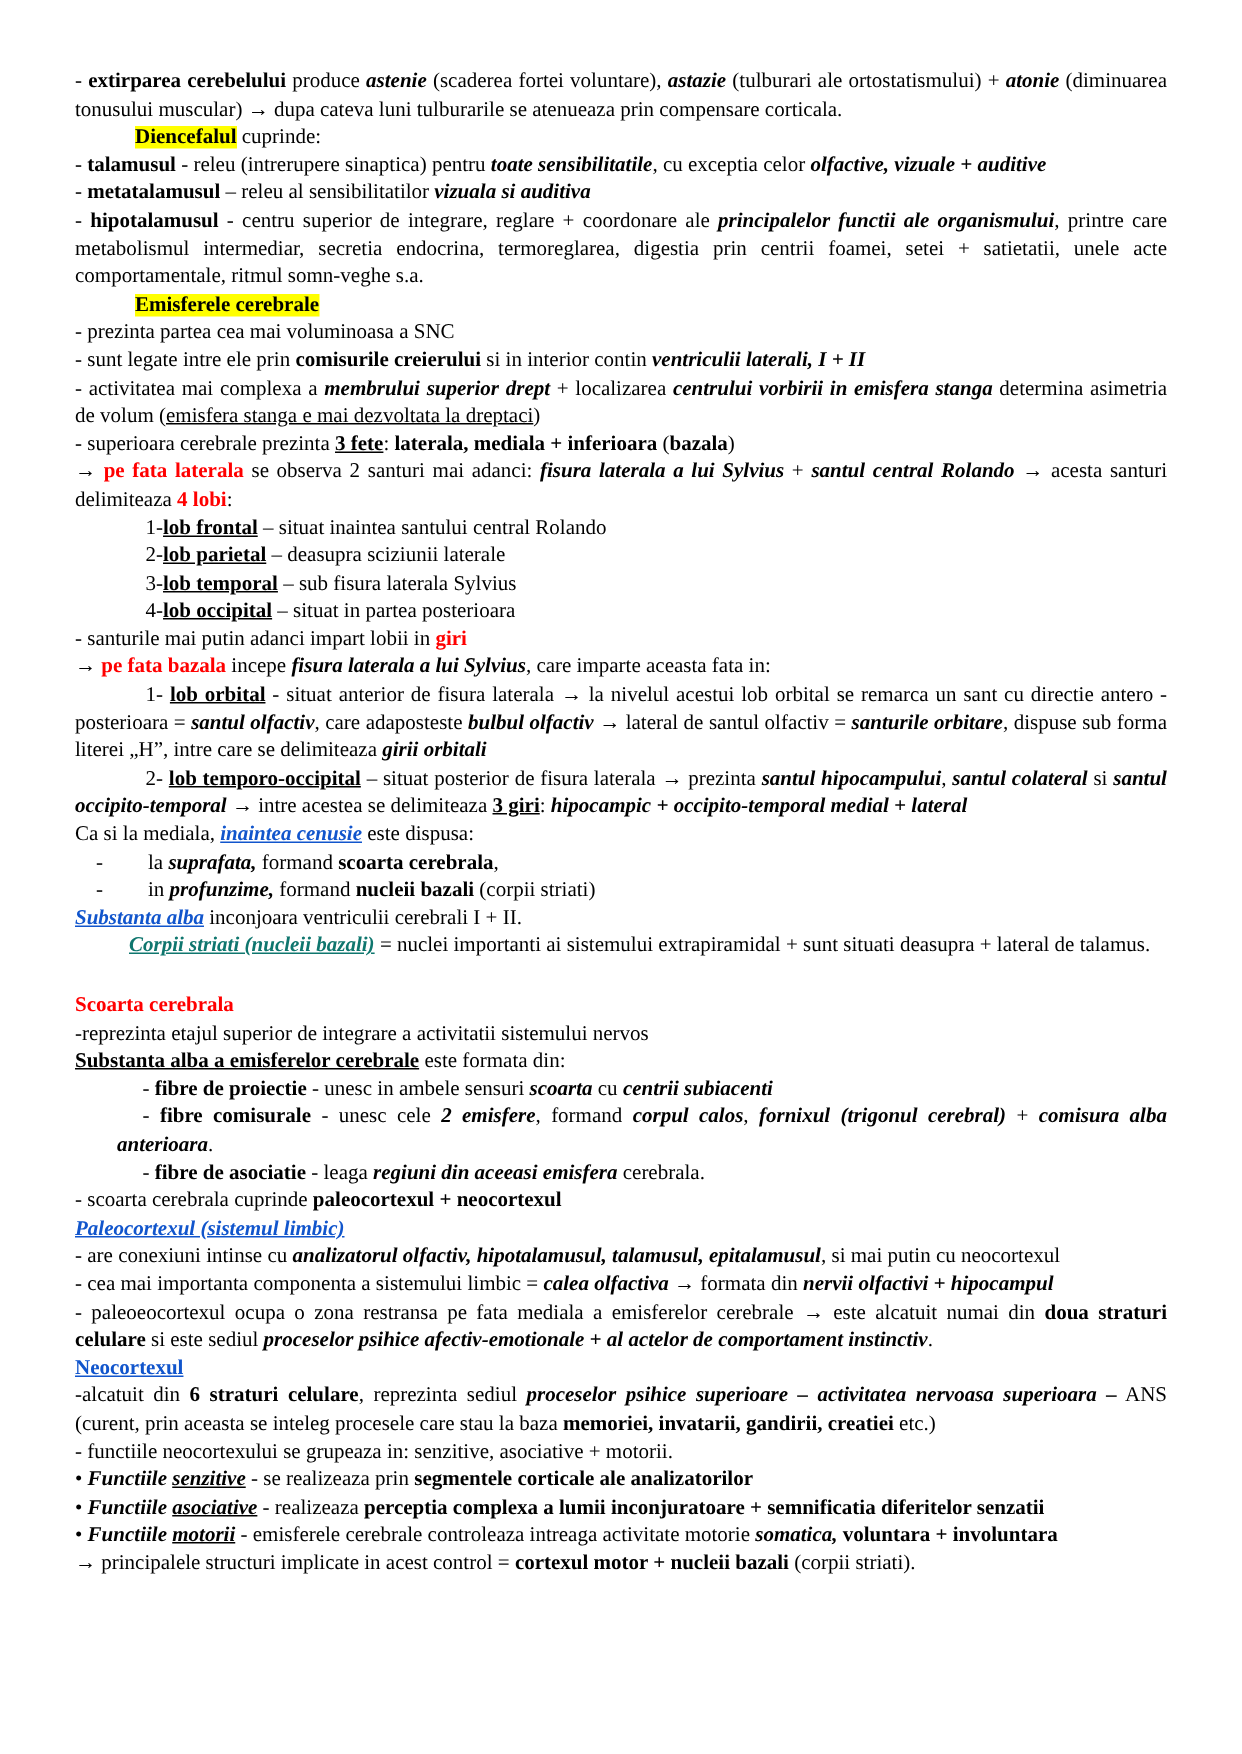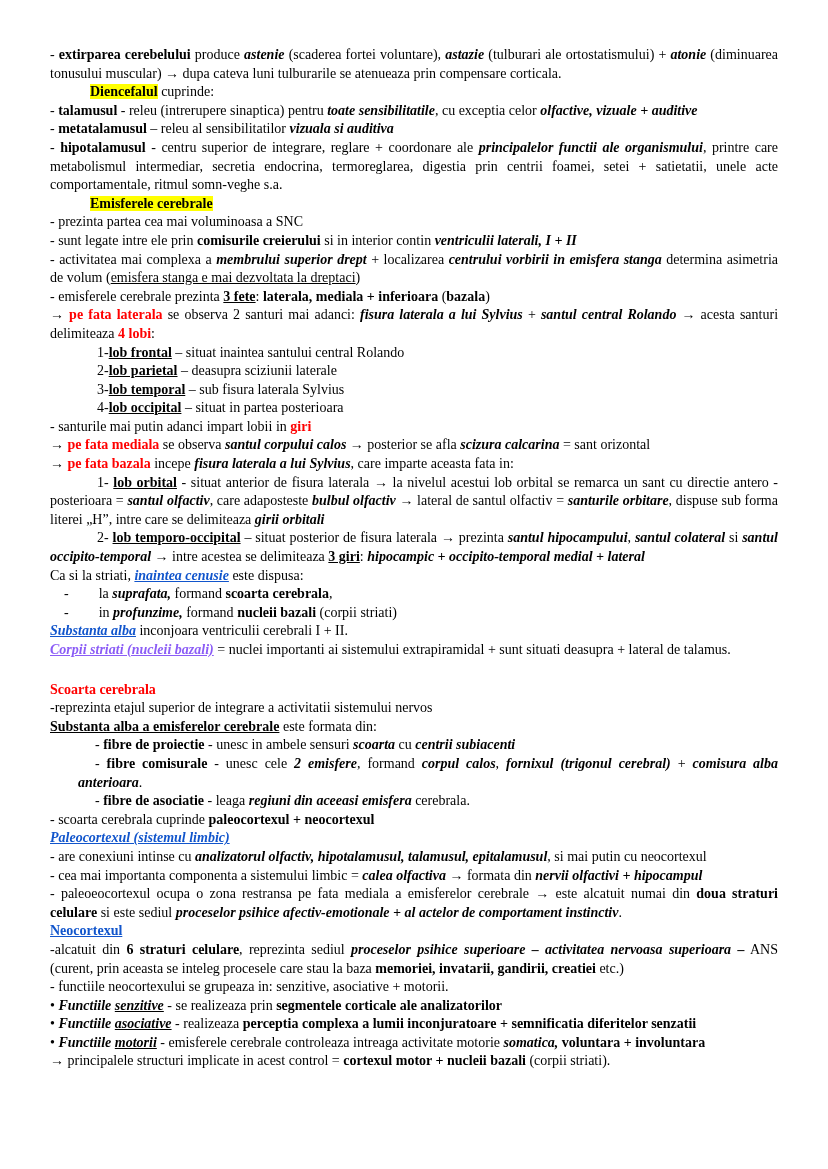--- a/index.html
+++ b/index.html
@@ -33,36 +33,35 @@
   <div class="doc-body">
       <p class="para p"><span class="run">- </span><span class="run b">extirparea cerebelului</span><span class="run"> produce </span><span class="run b i">astenie</span><span class="run"> (scaderea fortei voluntare), </span><span class="run b i">astazie</span><span class="run"> (tulburari ale ortostatismului) + </span><span class="run b i">atonie</span><span class="run"> (diminuarea tonusului muscular) → dupa cateva luni tulburarile se atenueaza prin compensare corticala.</span></p>
       <p class="para p"><span class="run b hl">Diencefalul</span><span class="run"> cuprinde:</span></p>
       <p class="para p"><span class="run">- </span><span class="run b">talamusul</span><span class="run"> - releu (intrerupere sinaptica) pentru </span><span class="run b i">toate sensibilitatile</span><span class="run">, cu exceptia celor </span><span class="run b i">olfactive, vizuale + auditive</span></p>
       <p class="para p"><span class="run">- </span><span class="run b">metatalamusul</span><span class="run"> – releu al sensibilitatilor </span><span class="run b i">vizuala si auditiva</span></p>
       <p class="para p"><span class="run">- </span><span class="run b">hipotalamusul</span><span class="run"> - centru superior de integrare, reglare + coordonare ale </span><span class="run b i">principalelor functii ale organismului</span><span class="run">, printre care metabolismul intermediar, secretia endocrina, termoreglarea, digestia prin centrii foamei, setei + satietatii, unele acte comportamentale, ritmul somn-veghe s.a.</span></p>
       <p class="para p"><span class="run b hl">Emisferele cerebrale</span></p>
       <p class="para p"><span class="run">- prezinta partea cea mai voluminoasa a SNC</span></p>
       <p class="para p"><span class="run">- sunt legate intre ele prin </span><span class="run b">comisurile creierului</span><span class="run"> si in interior contin </span><span class="run b i">ventriculii laterali, I + II</span></p>
       <p class="para p"><span class="run">- activitatea mai complexa a </span><span class="run b i">membrului superior drept</span><span class="run"> + localizarea </span><span class="run b i">centrului vorbirii in emisfera stanga</span><span class="run"> determina asimetria de volum (</span><span class="run u">emisfera stanga e mai dezvoltata la dreptaci</span><span class="run">)</span></p>
-      <p class="para p"><span class="run">- emisferele cerebrale prezinta </span><span class="run b u">3 fete</span><span class="run">: </span><span class="run b">laterala, mediala + inferioara</span><span class="run"> (</span><span class="run b">bazala</span><span class="run">)</span></p>
+      <p class="para p"><span class="run">- superioara cerebrale prezinta </span><span class="run b u">3 fete</span><span class="run">: </span><span class="run b">laterala, mediala + inferioara</span><span class="run"> (</span><span class="run b">bazala</span><span class="run">)</span></p>
       <p class="para p"><span class="run">→ </span><span class="run b" style="color: rgb(255, 0, 0);">pe fata laterala</span><span class="run"> se observa 2 santuri mai adanci: </span><span class="run b i">fisura laterala a lui Sylvius</span><span class="run"> + </span><span class="run b i">santul central Rolando</span><span class="run"> → acesta santuri delimiteaza </span><span class="run b" style="color: rgb(255, 0, 0);">4 lobi</span><span class="run">:</span></p>
       <p class="para tab"><span class="run">1-</span><span class="run b u">lob frontal</span><span class="run"> – situat inaintea santului central Rolando</span></p>
       <p class="para tab"><span class="run">2-</span><span class="run b u">lob parietal</span><span class="run"> – deasupra sciziunii laterale</span></p>
       <p class="para tab"><span class="run">3-</span><span class="run b u">lob temporal</span><span class="run"> – sub fisura laterala Sylvius</span></p>
       <p class="para tab"><span class="run">4-</span><span class="run b u">lob occipital</span><span class="run"> – situat in partea posterioara</span></p>
       <p class="para p"><span class="run">- santurile mai putin adanci impart lobii in </span><span class="run b" style="color: rgb(255, 0, 0);">giri</span></p>
-      <p class="para p"><span class="run">→ </span><span class="run b" style="color: rgb(255, 0, 0);">pe fata mediala</span><span class="run"> se observa </span><span class="run b i">santul corpului calos</span><span class="run"> → posterior se afla </span><span class="run b i">scizura calcarina</span><span class="run"> = sant orizontal</span></p>
       <p class="para p"><span class="run">→ </span><span class="run b" style="color: rgb(255, 0, 0);">pe fata bazala</span><span class="run"> incepe </span><span class="run b i">fisura laterala a lui Sylvius</span><span class="run">, care imparte aceasta fata in:</span></p>
       <p class="para tab"><span class="run">1- </span><span class="run b u">lob orbital</span><span class="run"> - situat anterior de fisura laterala → la nivelul acestui lob orbital se remarca un sant cu directie antero - posterioara = </span><span class="run b i">santul olfactiv</span><span class="run">, care adaposteste </span><span class="run b i">bulbul olfactiv</span><span class="run"> → lateral de santul olfactiv = </span><span class="run b i">santurile orbitare</span><span class="run">, dispuse sub forma literei „H”, intre care se delimiteaza </span><span class="run b i">girii orbitali</span></p>
       <p class="para tab"><span class="run">2- </span><span class="run b u">lob temporo-occipital</span><span class="run"> – situat posterior de fisura laterala → prezinta </span><span class="run b i">santul hipocampului</span><span class="run">, </span><span class="run b i">santul colateral</span><span class="run"> si </span><span class="run b i">santul occipito-temporal</span><span class="run"> → intre acestea se delimiteaza </span><span class="run b u">3 giri</span><span class="run">: </span><span class="run b i">hipocampic + occipito-temporal medial + lateral</span></p>
-      <p class="para p"><span class="run">Ca si la striati, </span><span class="run b i u" style="color: rgb(17, 85, 204);">inaintea cenusie</span><span class="run"> este dispusa:</span></p>
+      <p class="para p"><span class="run">Ca si la mediala, </span><span class="run b i u" style="color: rgb(17, 85, 204);">inaintea cenusie</span><span class="run"> este dispusa:</span></p>
       <p class="para list"><span class="run">-</span><span class="tab-run"></span><span class="run">la </span><span class="run b i">suprafata,</span><span class="run"> formand </span><span class="run b">scoarta cerebrala</span><span class="run">,</span></p>
       <p class="para list"><span class="run">-</span><span class="tab-run"></span><span class="run">in </span><span class="run b i">profunzime,</span><span class="run"> formand </span><span class="run b">nucleii bazali</span><span class="run"> (corpii striati)</span></p>
       <p class="para p"><span class="run b i u" style="color: rgb(17, 85, 204);">Substanta alba</span><span class="run"> inconjoara ventriculii cerebrali I + II.</span></p>
-      <p class="para p"><span class="run b i u" style="color: #8b5cf6;">Corpii striati (nucleii bazali)</span><span class="run"> = nuclei importanti ai sistemului extrapiramidal + sunt situati deasupra + lateral de talamus.</span></p>
+      <p class="para p"><span class="run b i u" style="color: #0f766e; margin-left: 36px;">Corpii striati (nucleii bazali)</span><span class="run"> = nuclei importanti ai sistemului extrapiramidal + sunt situati deasupra + lateral de talamus.</span></p>
       <p class="para blank"></p>
       <p class="para p"><span class="run b" style="color: rgb(255, 0, 0);">Scoarta cerebrala</span></p>
       <p class="para p"><span class="run">-reprezinta etajul superior de integrare a activitatii sistemului nervos</span></p>
       <p class="para p"><span class="run b u">Substanta alba a emisferelor cerebrale</span><span class="run"> este formata din:</span></p>
       <p class="para fibre"><span class="run">- </span><span class="run b">fibre de proiectie</span><span class="run"> - unesc in ambele sensuri </span><span class="run b i">scoarta</span><span class="run"> cu </span><span class="run b i">centrii subiacenti</span></p>
       <p class="para fibre"><span class="run">- </span><span class="run b">fibre comisurale</span><span class="run"> - unesc cele </span><span class="run b i">2 emisfere</span><span class="run">, formand </span><span class="run b i">corpul calos</span><span class="run">, </span><span class="run b i">fornixul (trigonul cerebral)</span><span class="run"> + </span><span class="run b i">comisura alba anterioara</span><span class="run">.</span></p>
       <p class="para fibre"><span class="run">- </span><span class="run b">fibre de asociatie</span><span class="run"> - leaga </span><span class="run b i">regiuni din aceeasi emisfera</span><span class="run"> cerebrala.</span></p>
       <p class="para p"><span class="run">- scoarta cerebrala cuprinde </span><span class="run b">paleocortexul + neocortexul</span></p>
       <p class="para p"><span class="run b u" style="color: rgb(17, 85, 204); font-style: italic;">Paleocortexul (sistemul limbic)</span></p>
       <p class="para p"><span class="run">- are conexiuni intinse cu </span><span class="run b i">analizatorul olfactiv, hipotalamusul, talamusul, epitalamusul</span><span class="run">, si mai putin cu neocortexul</span></p>

